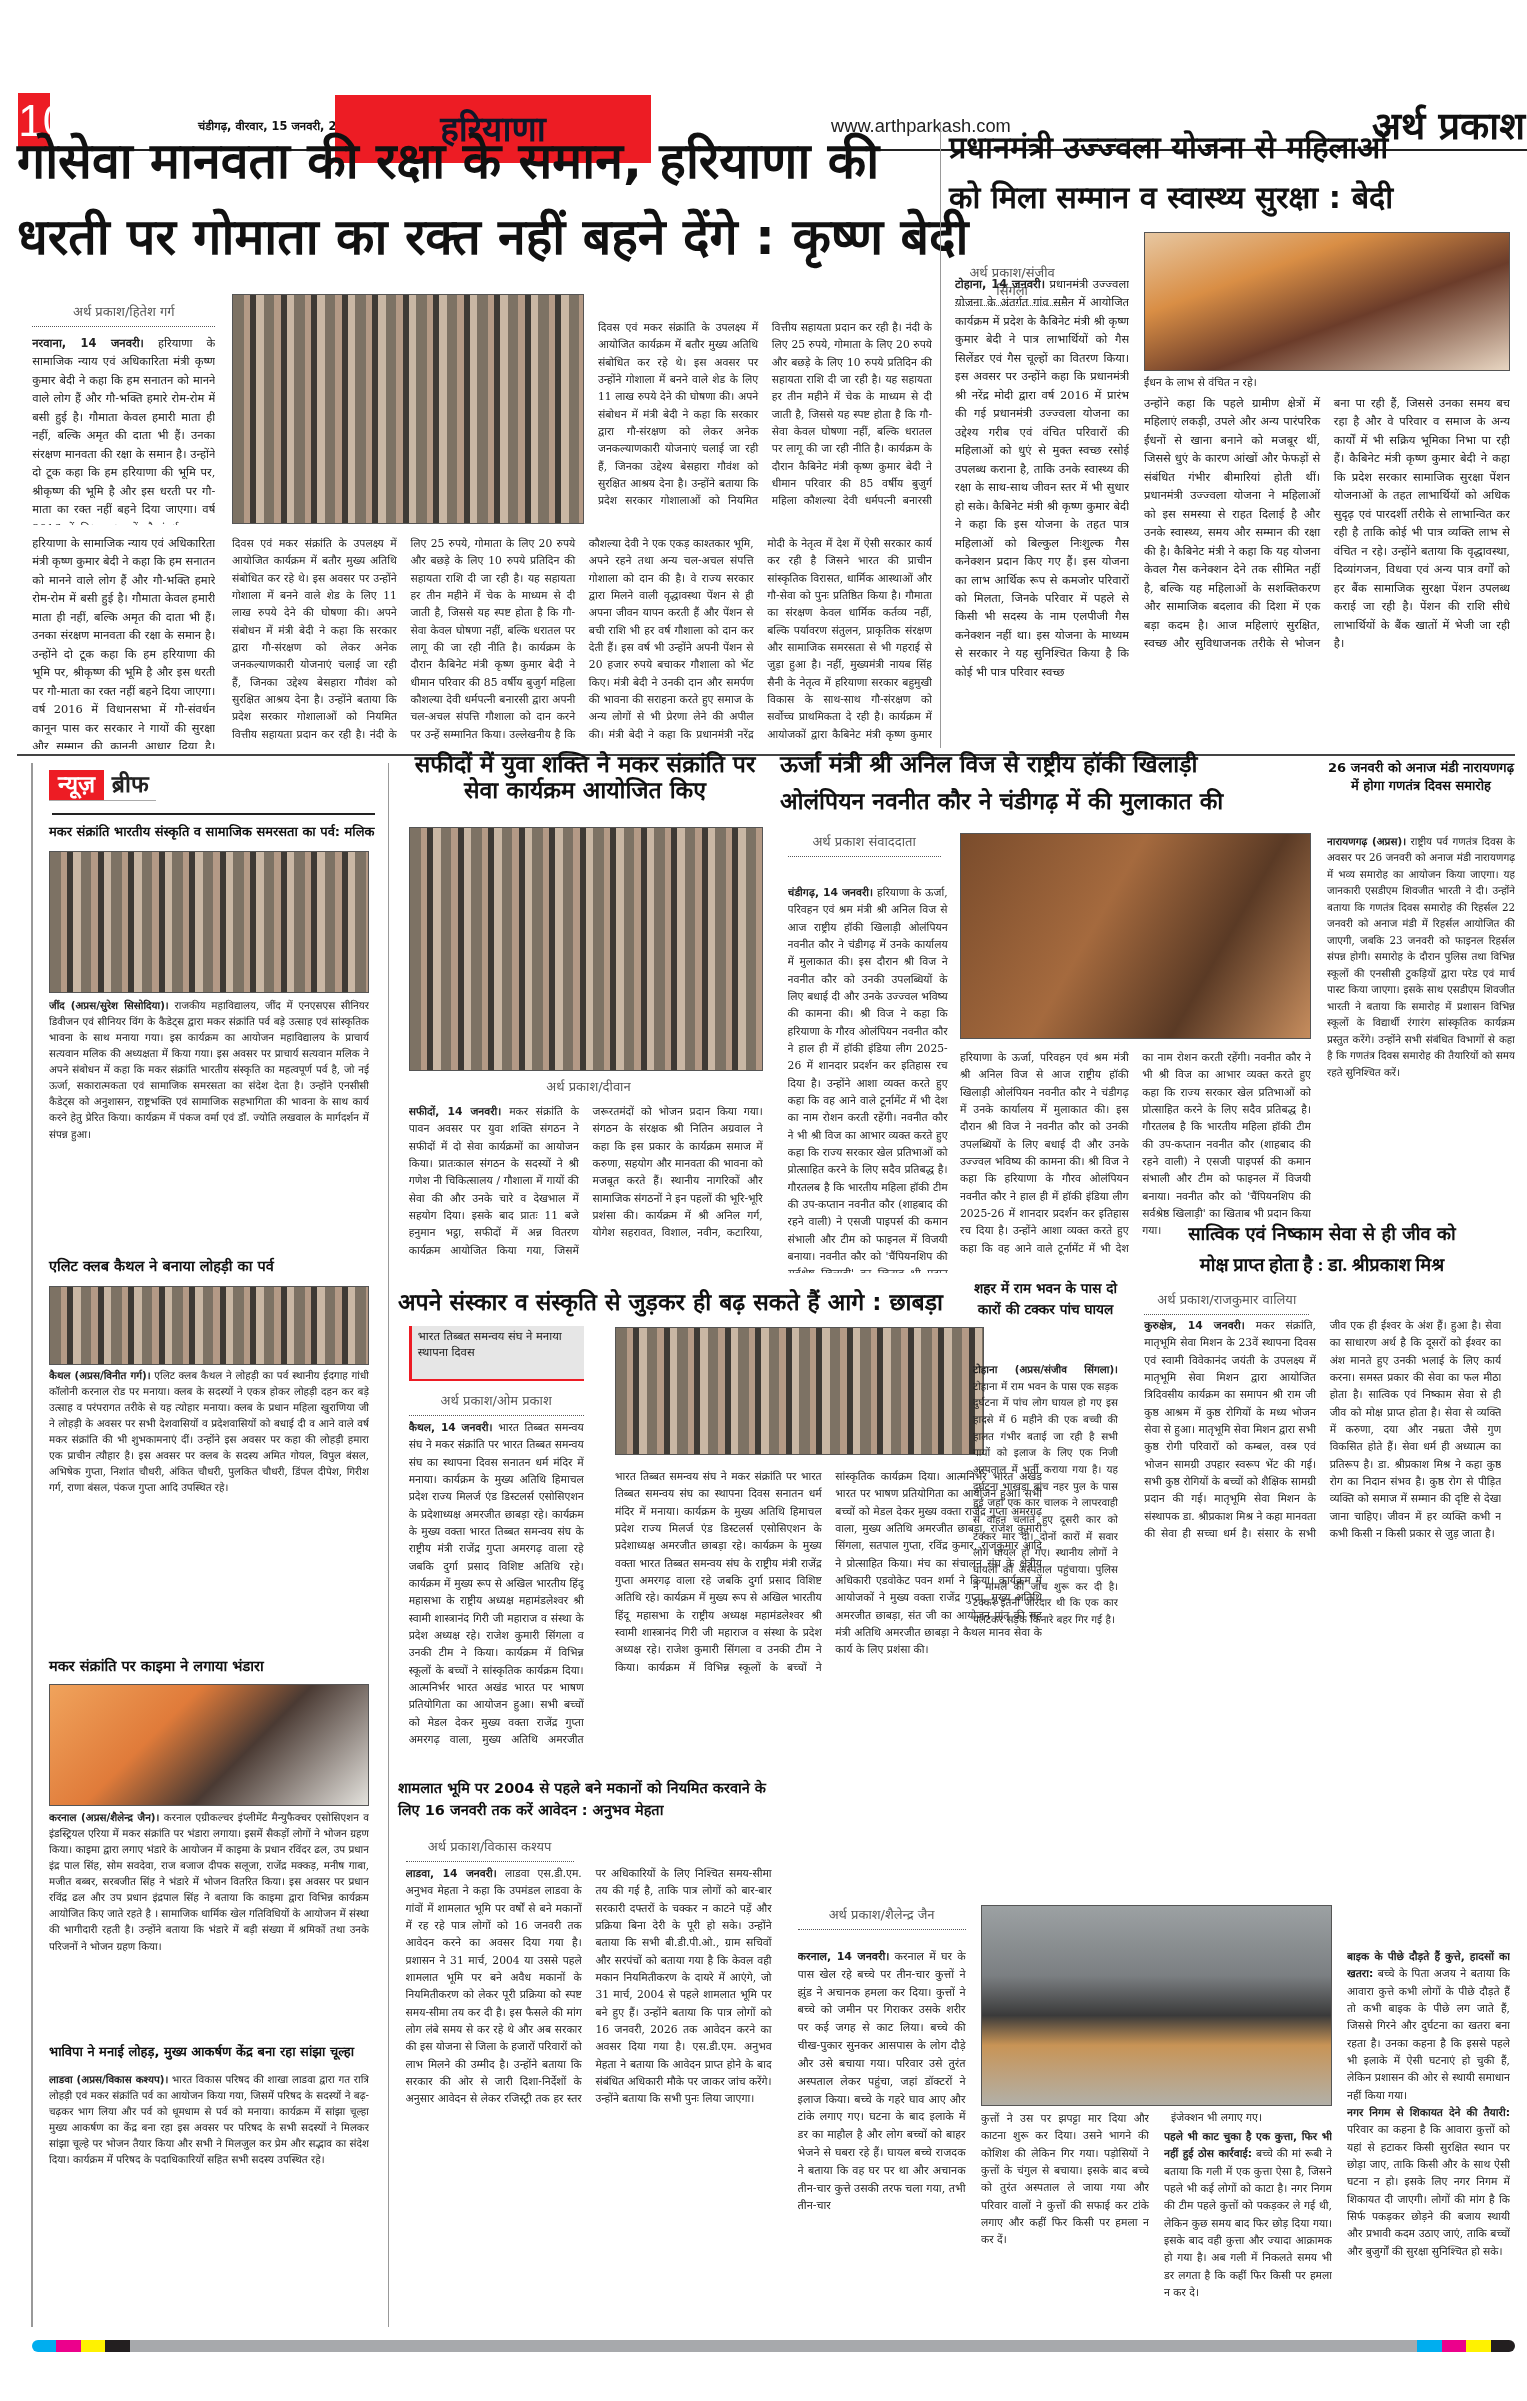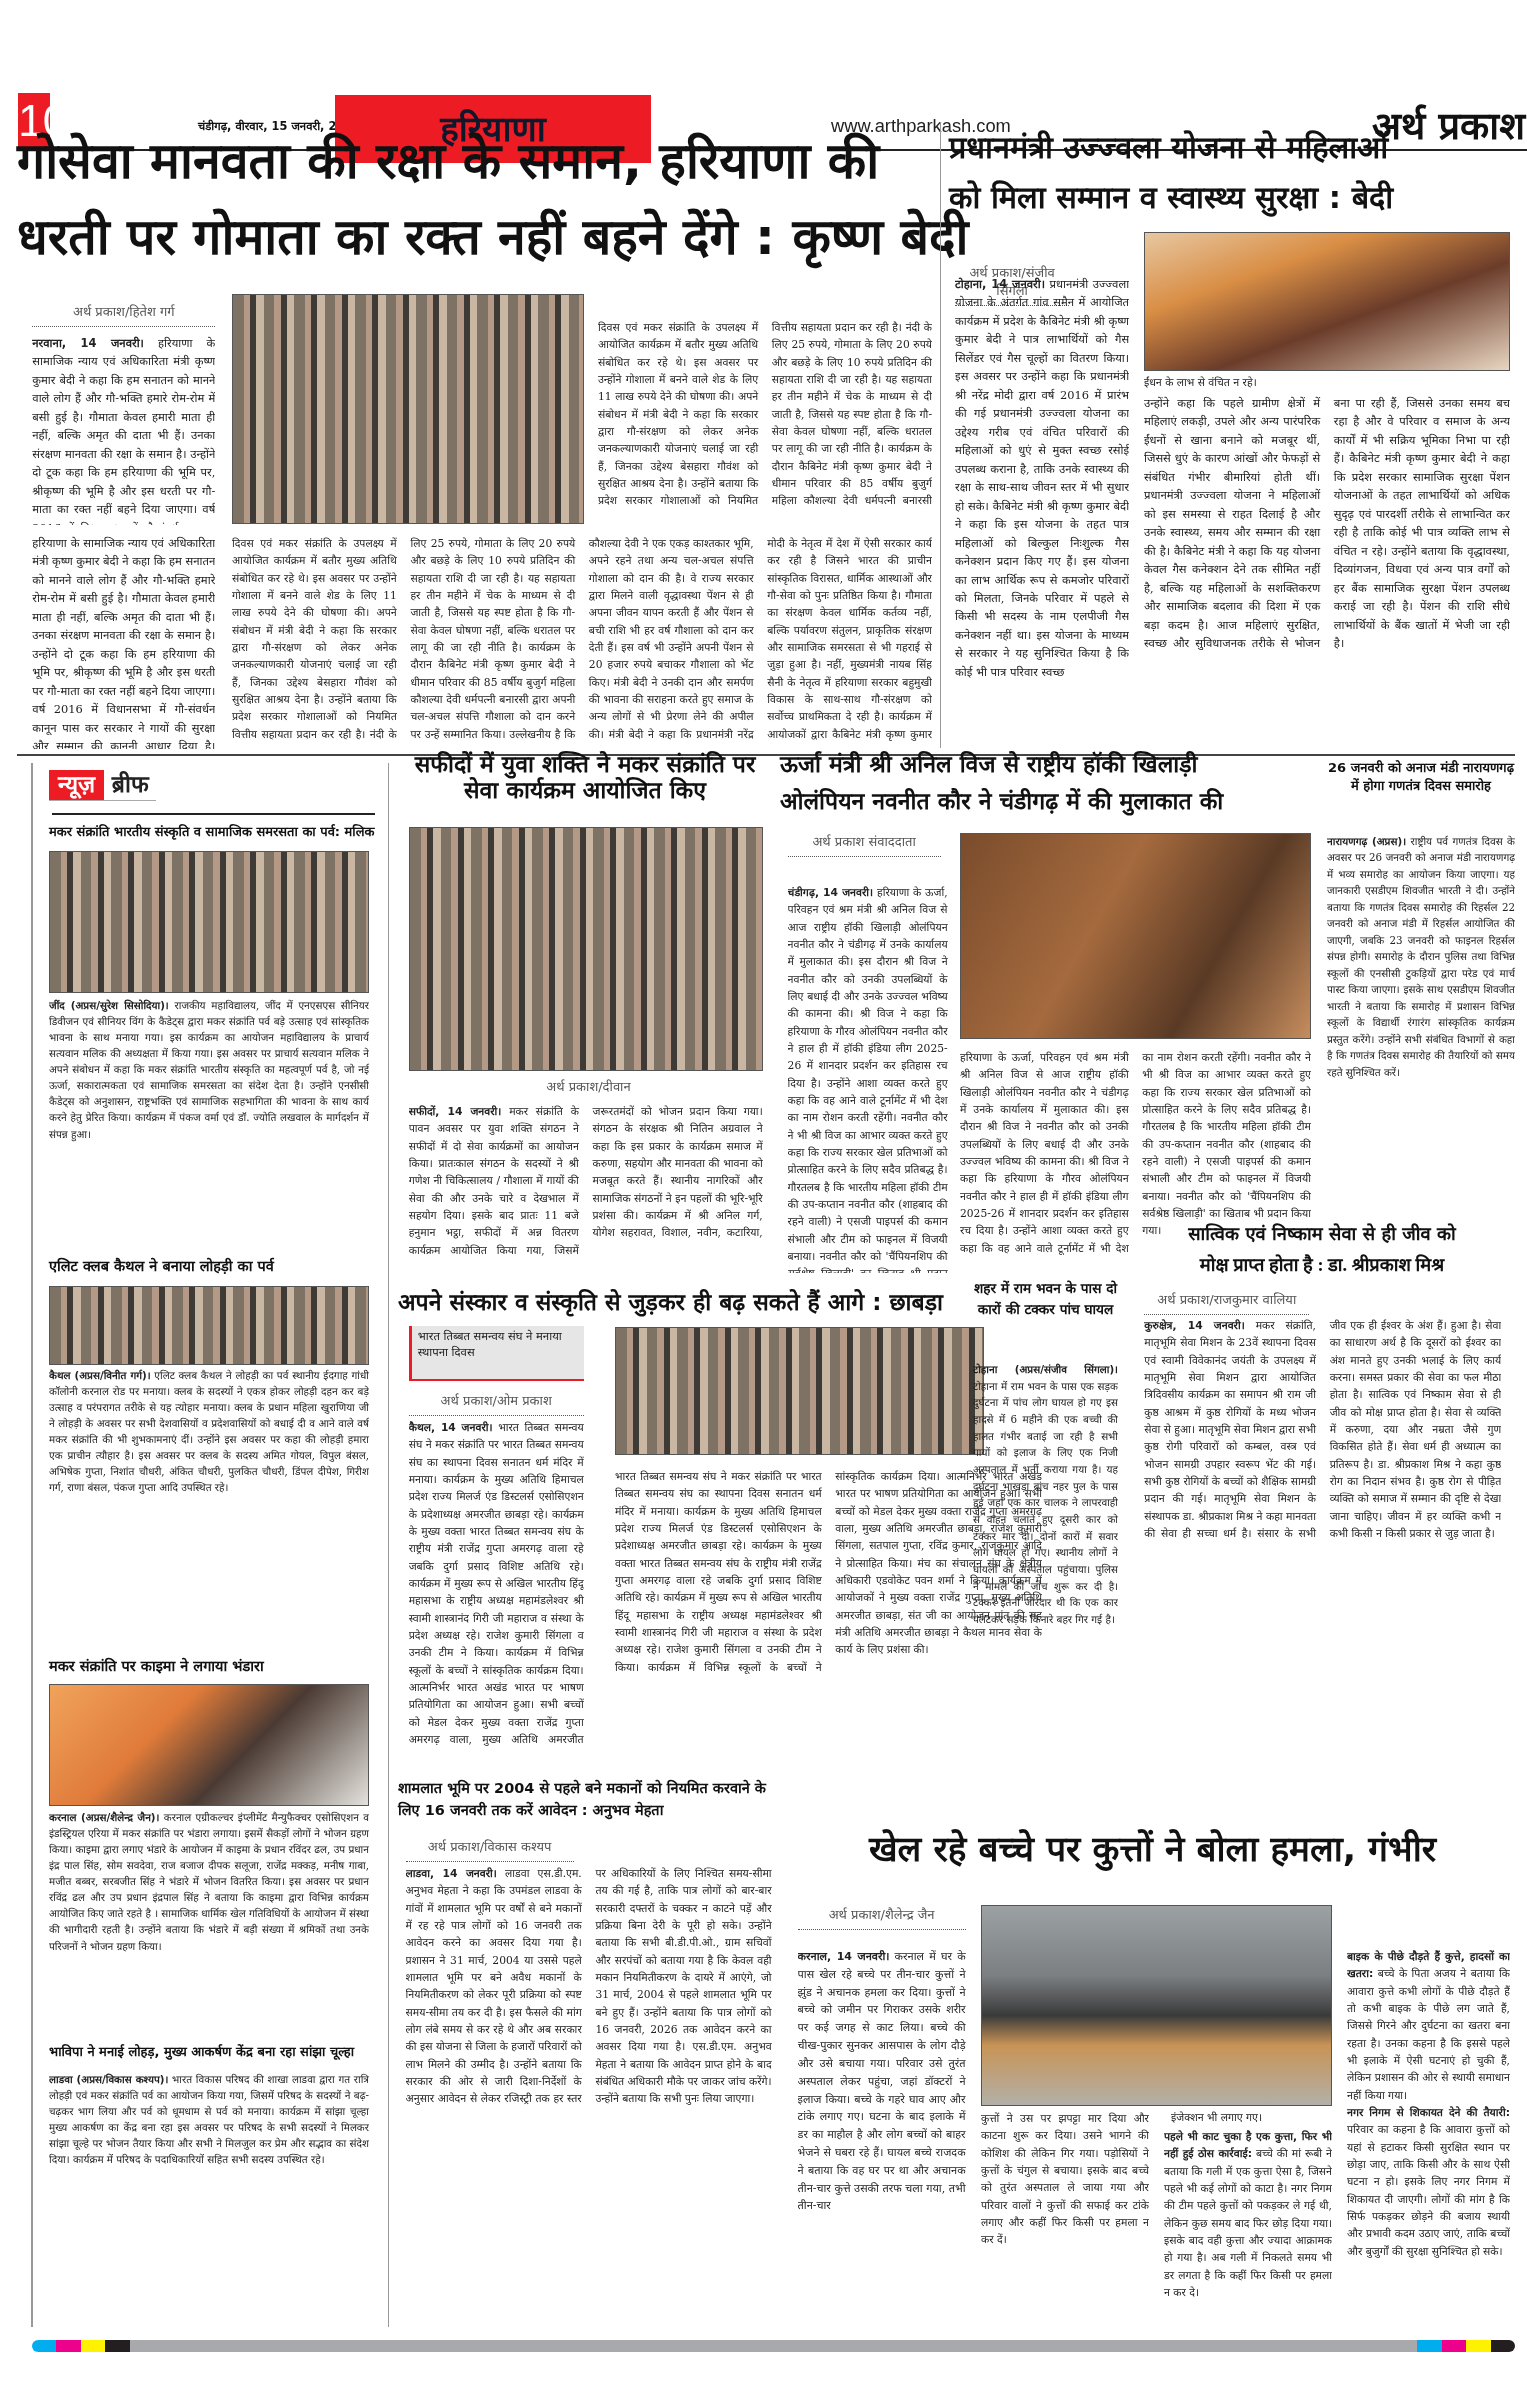--- a/index.html
+++ b/index.html
@@ -180,21 +180,20 @@
 <div class="abs" style="left:398px;top:1777px;width:381px;height:549px;">
   <div class="hl abs" style="left:0;top:0;width:381px;font-size:14.5px;line-height:1.55;">शामलात भूमि पर 2004 से पहले बने मकानों को नियमित करवाने के लिए 16 जनवरी तक करें आवेदन : अनुभव मेहता</div>
   <div class="byline abs" style="left:7.6px;top:60px;width:168px;">अर्थ प्रकाश/विकास कश्यप</div>
   <div class="body-text abs" style="left:7.6px;top:88px;width:366px;height:458px;overflow:hidden;column-count:2;column-gap:13.7px;font-size:10.7px;">
     <b>लाडवा, 14 जनवरी।</b>
     <span>लाडवा एस.डी.एम. अनुभव मेहता ने कहा कि उपमंडल लाडवा के गांवों में शामलात भूमि पर वर्षों से बने मकानों में रह रहे पात्र लोगों को 16 जनवरी तक आवेदन करने का अवसर दिया गया है। प्रशासन ने 31 मार्च, 2004 या उससे पहले शामलात भूमि पर बने अवैध मकानों के नियमितीकरण को लेकर पूरी प्रक्रिया को स्पष्ट समय-सीमा तय कर दी है। इस फैसले की मांग लोग लंबे समय से कर रहे थे और अब सरकार की इस योजना से जिला के हजारों परिवारों को लाभ मिलने की उम्मीद है। उन्होंने बताया कि सरकार की ओर से जारी दिशा-निर्देशों के अनुसार आवेदन से लेकर रजिस्ट्री तक हर स्तर पर अधिकारियों के लिए निश्चित समय-सीमा तय की गई है, ताकि पात्र लोगों को बार-बार सरकारी दफ्तरों के चक्कर न काटने पड़ें और प्रक्रिया बिना देरी के पूरी हो सके। उन्होंने बताया कि सभी बी.डी.पी.ओ., ग्राम सचिवों और सरपंचों को बताया गया है कि केवल वही मकान नियमितीकरण के दायरे में आएंगे, जो 31 मार्च, 2004 से पहले शामलात भूमि पर बने हुए हैं। उन्होंने बताया कि पात्र लोगों को 16 जनवरी, 2026 तक आवेदन करने का अवसर दिया गया है। एस.डी.एम. अनुभव मेहता ने बताया कि आवेदन प्राप्त होने के बाद संबंधित अधिकारी मौके पर जाकर जांच करेंगे। उन्होंने बताया कि सभी पुनः लिया जाएगा।</span>
   </div>
 </div>
 
 <div class="abs" style="left:790px;top:1777px;width:725px;height:549px;">
-  <div class="hl abs" style="left:0;top:52px;width:725px;font-size:35px;text-align:center;white-space:nowrap;">खेल रहे बच्चे पर कुत्तों ने बोला हमला, गंभीर</div>
   <div class="byline abs" style="left:7.6px;top:128px;width:168px;">अर्थ प्रकाश/शैलेन्द्र जैन</div>
   <div class="body-text abs" style="left:7.6px;top:171px;width:168px;height:374px;overflow:hidden;font-size:11px;">
     <b>करनाल, 14 जनवरी।</b>
     <span>करनाल में घर के पास खेल रहे बच्चे पर तीन-चार कुत्तों ने झुंड ने अचानक हमला कर दिया। कुत्तों ने बच्चे को जमीन पर गिराकर उसके शरीर पर कई जगह से काट लिया। बच्चे की चीख-पुकार सुनकर आसपास के लोग दौड़े और उसे बचाया गया। परिवार उसे तुरंत अस्पताल लेकर पहुंचा, जहां डॉक्टरों ने इलाज किया। बच्चे के गहरे घाव आए और टांके लगाए गए। घटना के बाद इलाके में डर का माहौल है और लोग बच्चों को बाहर भेजने से घबरा रहे हैं। घायल बच्चे राजदक ने बताया कि वह घर पर था और अचानक तीन-चार कुत्ते उसकी तरफ चला गया, तभी तीन-चार</span>
   </div>
   <div class="photo dog abs" style="left:191px;top:128px;width:351px;height:201px;"></div>
   <div class="photo-caption abs" style="left:381px;top:333px;width:160px;">इंजेक्शन भी लगाए गए।</div>
   <div class="body-text abs" style="left:191px;top:333px;width:168px;height:214px;overflow:hidden;font-size:10.7px;">
     <span>कुत्तों ने उस पर झपट्टा मार दिया और काटना शुरू कर दिया। उसने भागने की कोशिश की लेकिन गिर गया। पड़ोसियों ने कुत्तों के चंगुल से बचाया। इसके बाद बच्चे को तुरंत अस्पताल ले जाया गया और परिवार वालों ने कुत्तों की सफाई कर टांके लगाए और कहीं फिर किसी पर हमला न कर दें।</span>
   </div>

